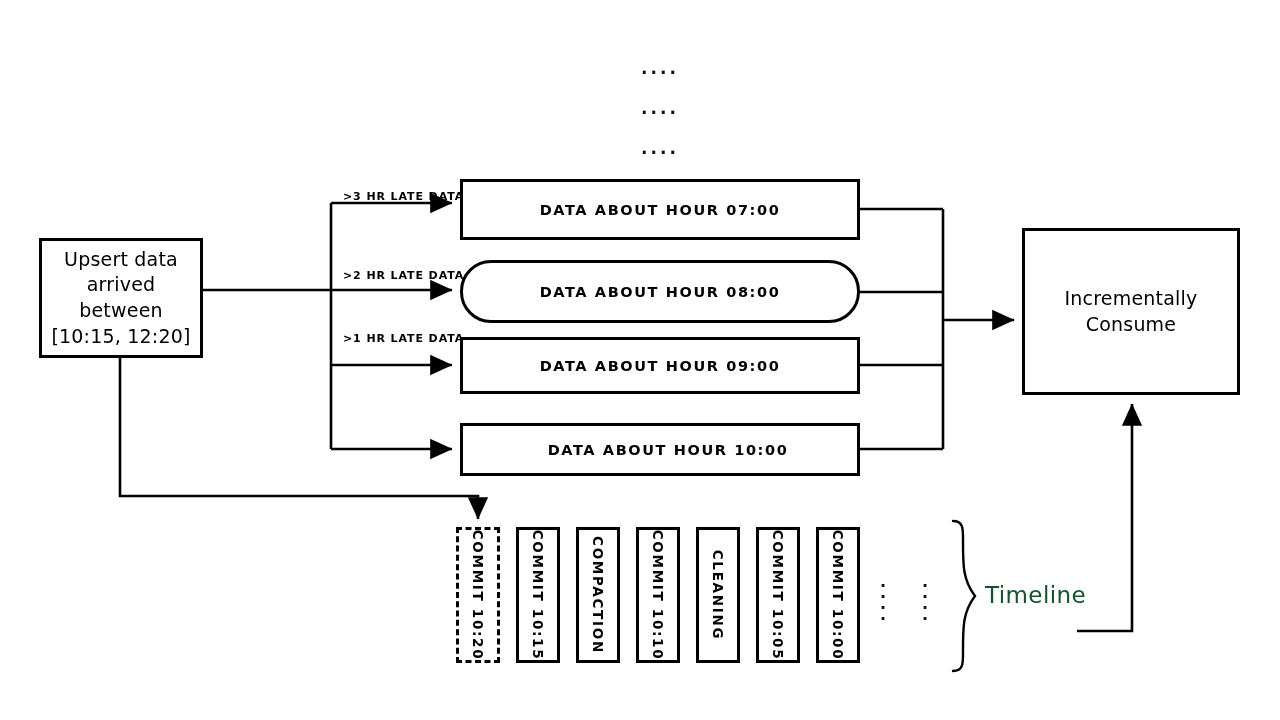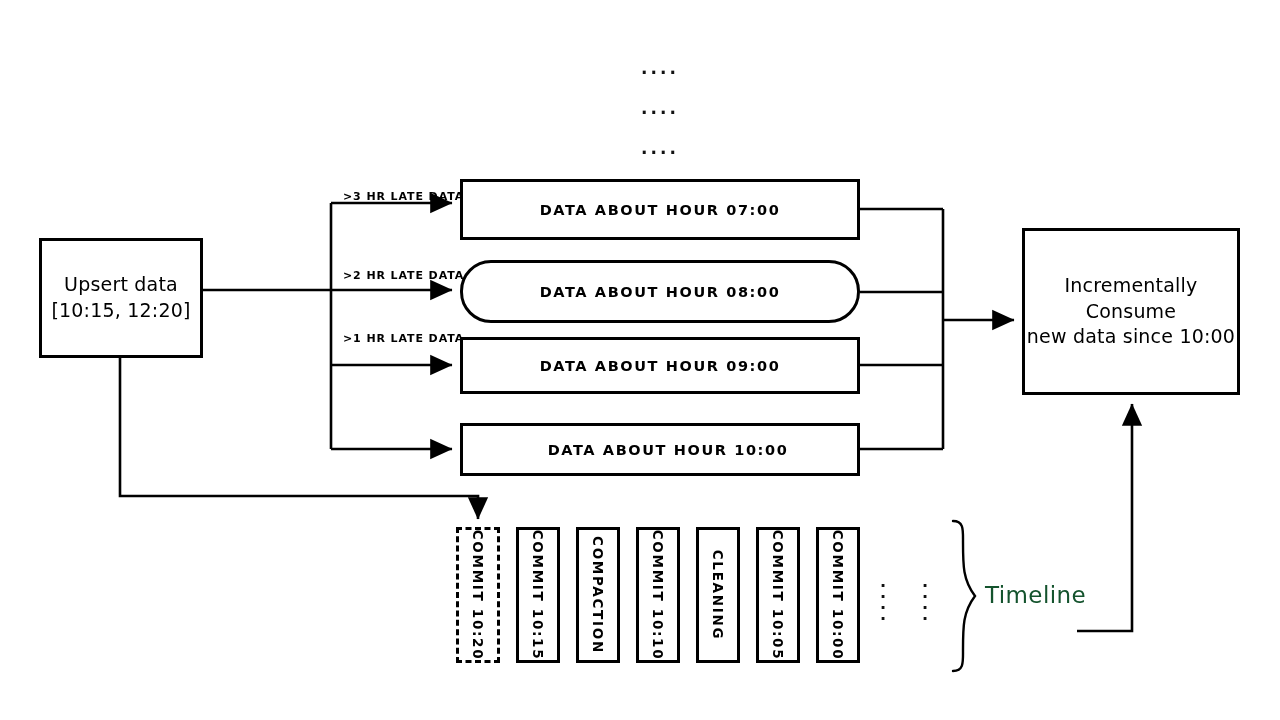--- a/index.html
+++ b/index.html
@@ -175,20 +175,21 @@
 
   <div class="dots-stack" style="left:630px; top:48px; width:60px;">
     <div>....</div>
     <div>....</div>
     <div>....</div>
   </div>
 
   <div class="node prose" style="left:39px; top:230px; width:164px; height:120px;margin-top:8px;">
     <div>
       <div>Upsert data</div>
+      <div>arrived between</div>
       <div>[10:15, 12:20]</div>
     </div>
   </div>
 
   <div class="edge-label" style="left:343px; top:190px;">&gt;3 HR LATE DATA</div>
   <div class="edge-label" style="left:343px; top:269px;">&gt;2 HR LATE DATA</div>
   <div class="edge-label" style="left:343px; top:332px;">&gt;1 HR LATE DATA</div>
 
   <div class="node hour-box" style="left:460px; top:179px; width:400px; height:61px;">
     <span>DATA ABOUT HOUR 07:00</span>
@@ -199,21 +200,20 @@
   <div class="node hour-box" style="left:460px; top:337px; width:400px; height:57px;">
     <span>DATA ABOUT HOUR 09:00</span>
   </div>
   <div class="node hour-box" style="left:460px; top:423px; width:400px; height:53px;padding-left:16px;">
     <span>DATA ABOUT HOUR 10:00</span>
   </div>
 
   <div class="node prose" style="left:1022px; top:228px; width:218px; height:167px;">
     <div>
       <div>Incrementally Consume</div>
-      <div>new data since 10:00</div>
     </div>
   </div>
 
   <div class="chip dashed" style="left:456px;">
     <span class="chip-label">COMMIT 10:20</span>
   </div>
   <div class="chip" style="left:516px;">
     <span class="chip-label">COMMIT 10:15</span>
   </div>
   <div class="chip" style="left:576px;">

